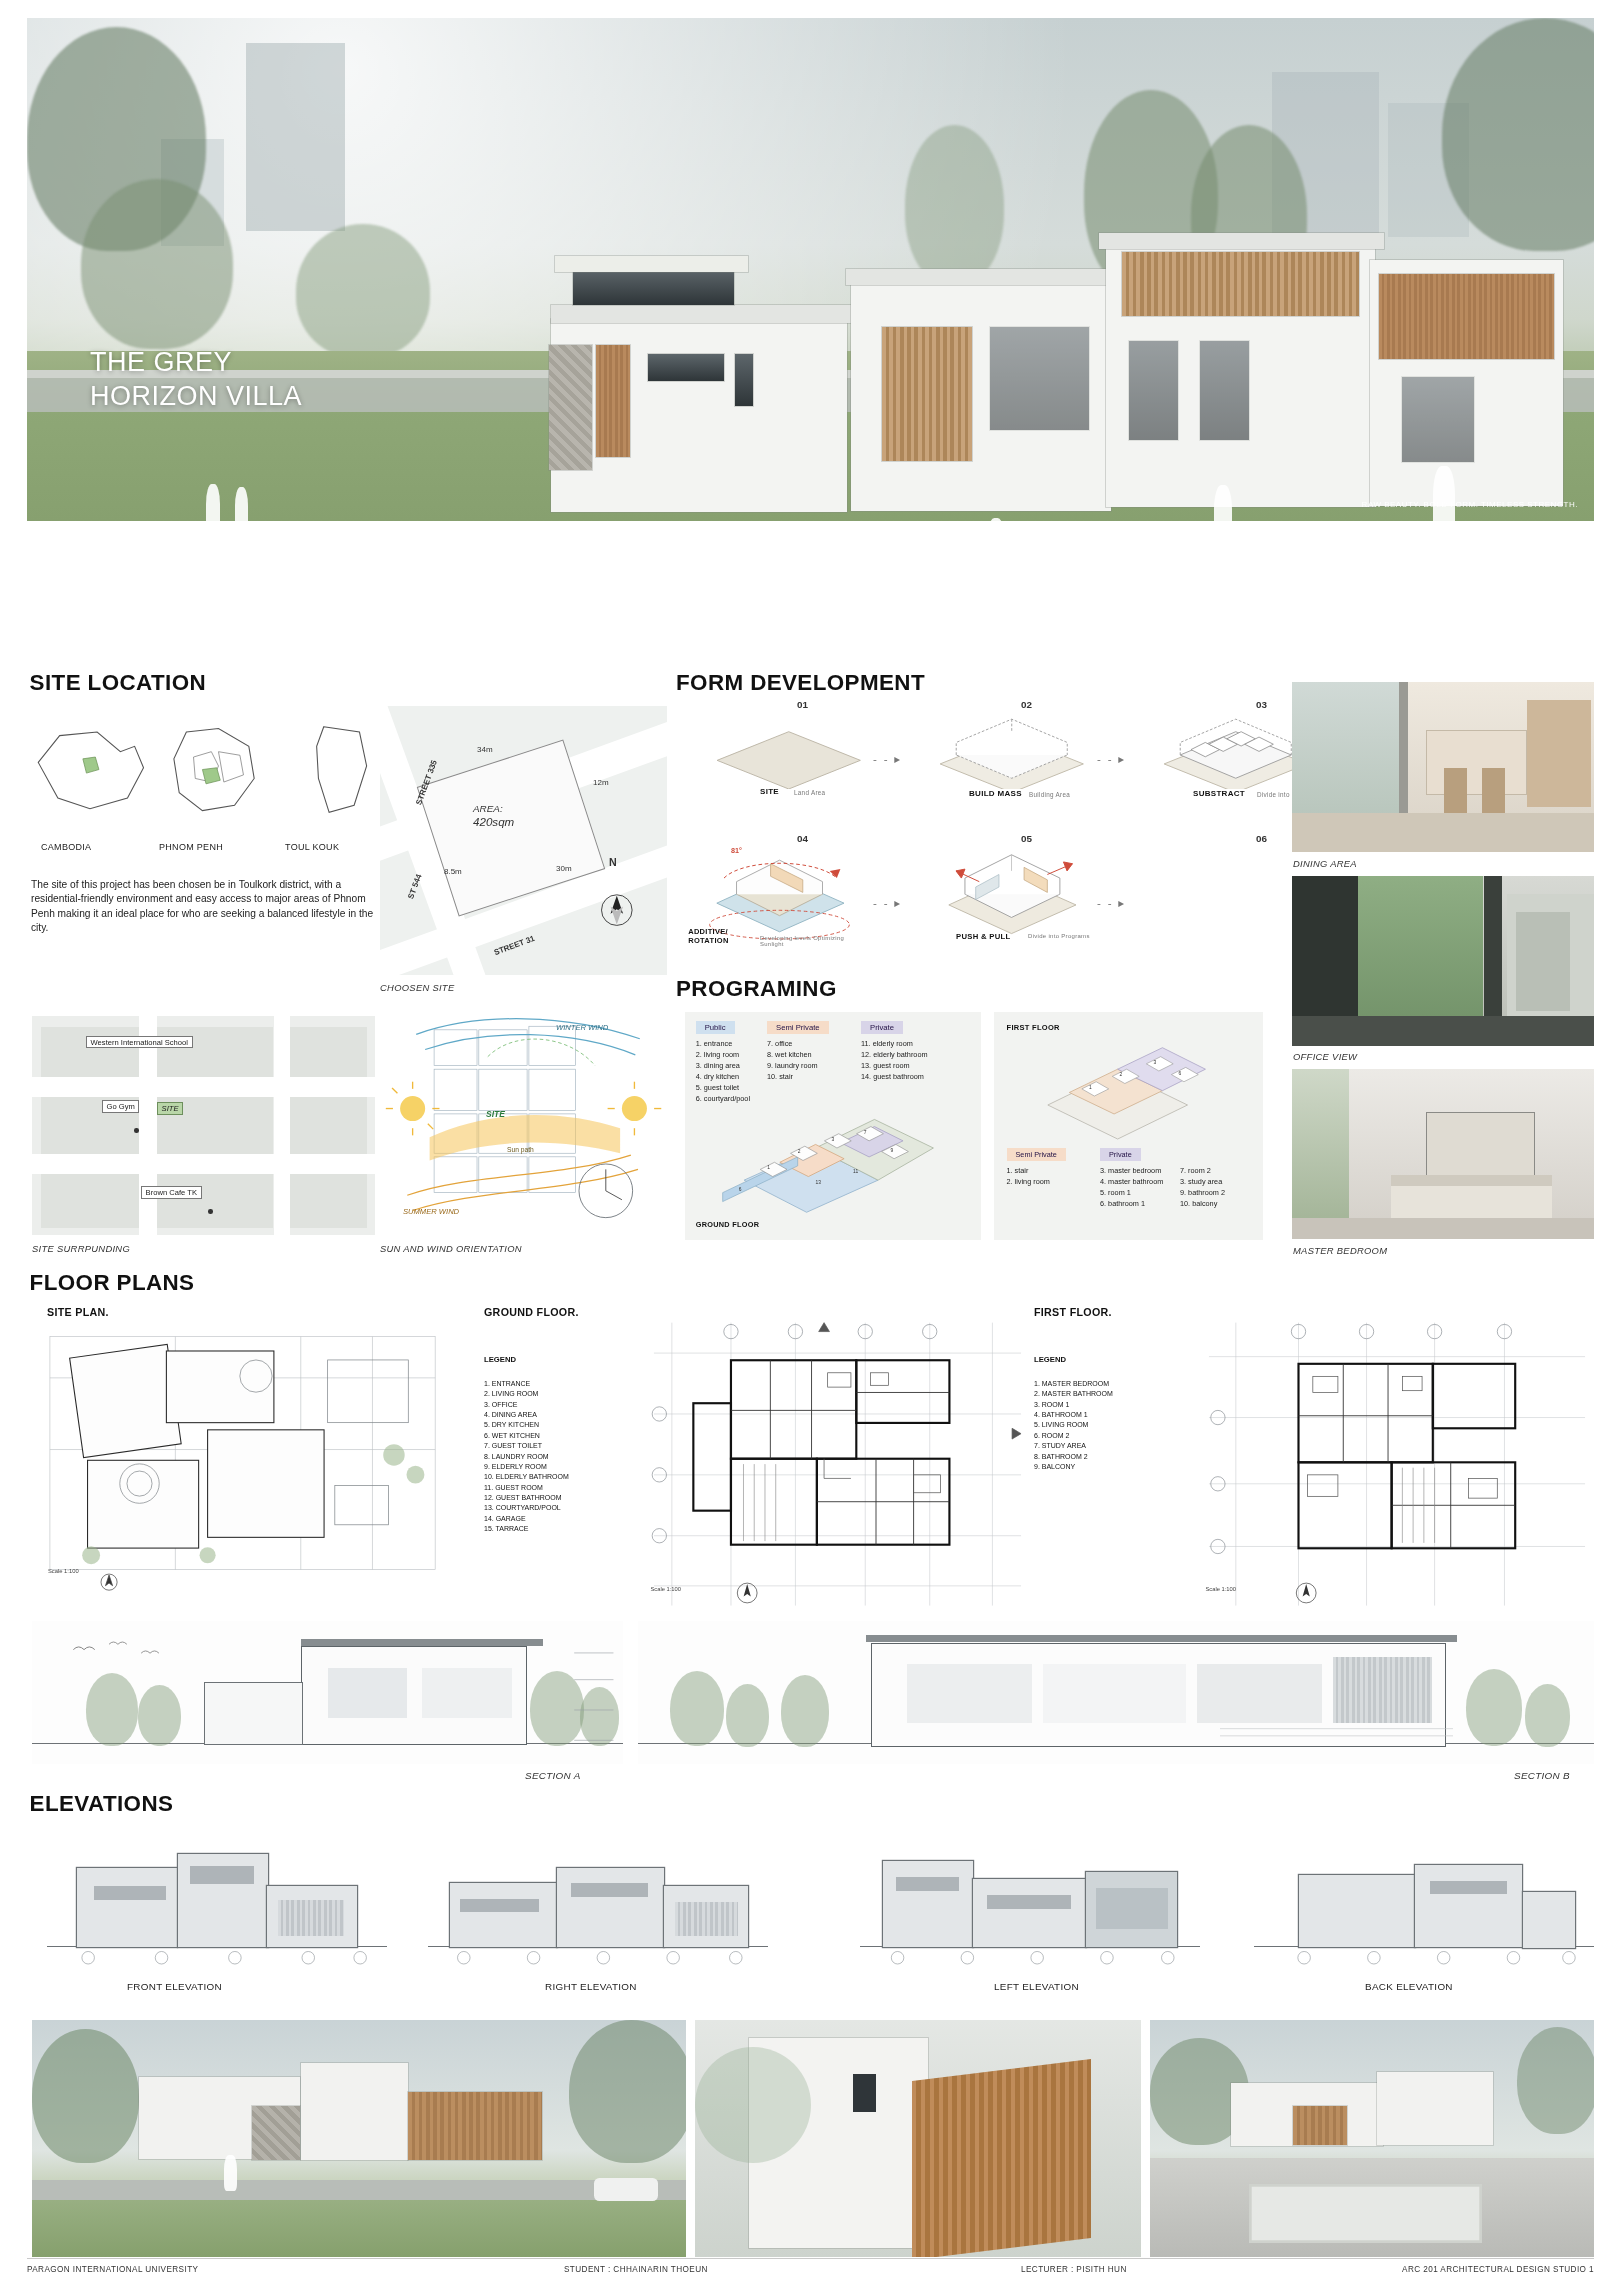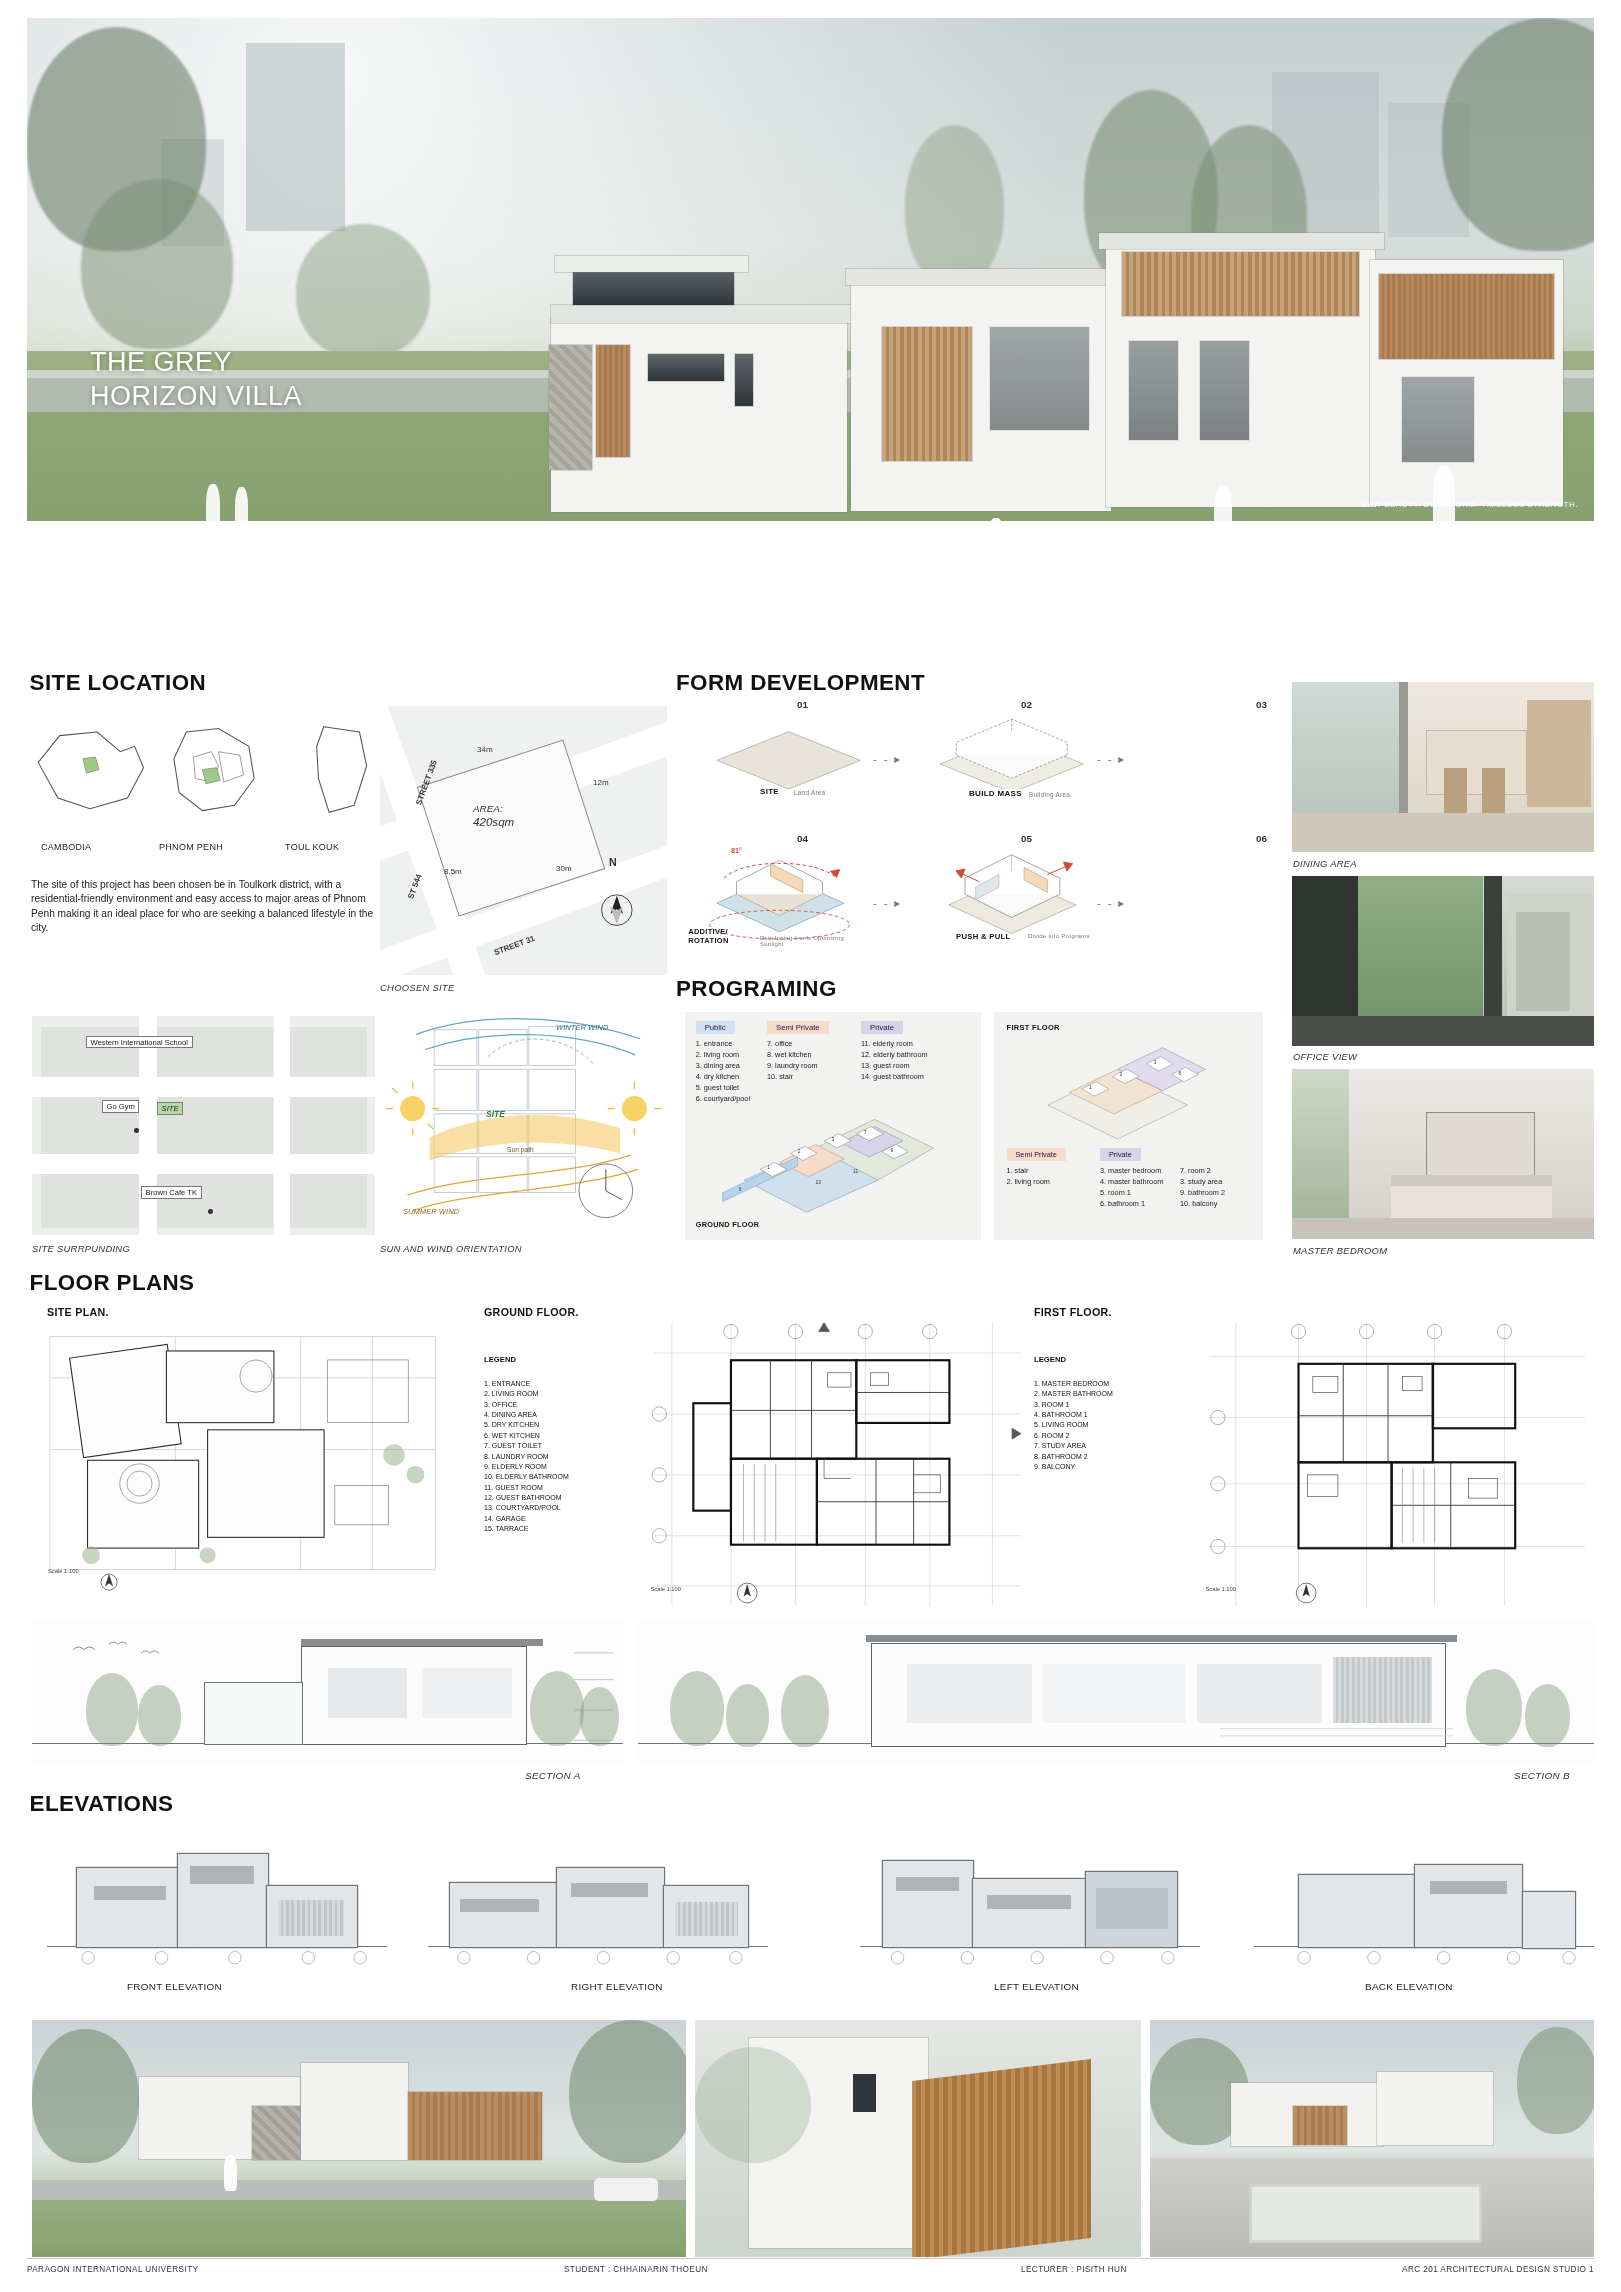--- a/index.html
+++ b/index.html
@@ -290,20 +290,35 @@
       <path d="M48 48 L110 22 L172 48 L110 74 Z" fill="#fafafa" stroke="#9a9a9a" stroke-width="1" stroke-dasharray="3 2"></path>
       <path d="M48 48 L48 34 L110 8 L172 34 L172 48" fill="#ffffff" stroke="#9a9a9a" stroke-width="1" stroke-dasharray="3 2"></path>
       <path d="M110 8 L110 22" stroke="#9a9a9a" stroke-width="1" stroke-dasharray="3 2"></path>
     </svg>
     <div class="lbl-b" style="left:56px;top:77px;font-size:8px;">BUILD MASS</div>
     <div class="lbl" style="left:116px;top:79px;font-size:6.3px;color:#777;">Building Area</div>
   </div>
   <div class="num" style="left:1021px;top:699px;">02</div>
   <div class="arrow" style="left:1097px;top:752px;">- - ▸</div>
 
+  <div class="fd-cell" style="left:1137px;top:712px;width:193px;height:99px;">
+    <svg width="193" height="77" viewBox="0 0 215 86">
+      <path d="M30 58 L110 26 L190 58 L110 90 Z" fill="#efece3" stroke="#bdb6a6" stroke-width="1"></path>
+      <path d="M48 48 L110 22 L172 48 L110 74 Z" fill="#f7f7f7" stroke="#9a9a9a" stroke-width="1"></path>
+      <g fill="#ffffff" stroke="#8d8d8d" stroke-width=".9">
+        <path d="M60 42 L76 34 L92 42 L76 50 Z"></path>
+          <path d="M80 36 L96 28 L112 36 L96 44 Z"></path>
+        <path d="M100 30 L116 22 L132 30 L116 38 Z"></path>
+          <path d="M120 36 L136 28 L152 36 L136 44 Z"></path>
+      </g>
+      <path d="M48 48 L48 34 L110 8 L172 34 L172 48" fill="none" stroke="#9a9a9a" stroke-width="1" stroke-dasharray="3 2"></path>
+    </svg>
+    <div class="lbl-b" style="left:56px;top:77px;font-size:8px;">SUBSTRACT</div>
+    <div class="lbl" style="left:120px;top:79px;font-size:6.3px;color:#777;">Divide into Programs</div>
+  </div>
   <div class="num" style="left:1256px;top:699px;">03</div>
 
   <div class="fd-cell" style="left:681px;top:842px;width:206px;height:116px;">
     <svg width="206" height="99" viewBox="0 0 230 110">
       <path d="M40 68 L110 36 L182 68 L110 100 Z" fill="#cfe2ea" stroke="#8fb3c2" stroke-width="1"></path>
       <path d="M62 58 L110 34 L158 58 L110 82 Z" fill="#e7e3d4" stroke="#b6ae9c" stroke-width="1"></path>
       <path d="M62 58 L62 44 L110 20 L158 44 L158 58" fill="#fdfdfd" stroke="#a3a3a3" stroke-width="1"></path>
       <path d="M100 24 L136 42 L136 56 L100 38 Z" fill="#f2d9b8" stroke="#c2a47c" stroke-width=".8"></path>
       <path d="M48 40 C70 18 150 18 174 40" fill="none" stroke="#cf4b3a" stroke-width="1.1" stroke-dasharray="4 3"></path>
       <path d="M174 40 L166 32 L178 30 Z" fill="#cf4b3a"></path>
@@ -742,21 +757,21 @@
     <svg style="position:absolute;left:0;bottom:3.6px;" width="340" height="19.7" viewBox="0 0 380 22">
       <g fill="none" stroke="#8d9399" stroke-width=".7">
         <circle cx="40" cy="12" r="7"></circle>
           <circle cx="118" cy="12" r="7"></circle>
           <circle cx="196" cy="12" r="7"></circle>
         <circle cx="274" cy="12" r="7"></circle>
           <circle cx="344" cy="12" r="7"></circle>
       </g>
     </svg>
   </div>
-  <div class="lbl" style="left:571px;top:1981px;font-size:9.9px;">RIGHT ELEVATION</div>
+  <div class="lbl" style="left:545px;top:1981px;font-size:9.9px;">RIGHT ELEVATION</div>
 
   <div class="elevbox" style="left:860px;top:1836px;width:340px;height:134px;">
     <div class="eline" style="left:0;bottom:23px;width:340px;height:1.4px;"></div>
     <div class="egray" style="left:23px;top:25px;width:90px;height:86px;box-shadow:0 0 0 1.2px #6d7377;"></div>
     <div class="egray" style="left:113px;top:43px;width:113px;height:68px;box-shadow:0 0 0 1.2px #6d7377;"></div>
     <div class="egray" style="left:226px;top:36px;width:91px;height:75px;box-shadow:0 0 0 1.2px #6d7377;background:#cfd5d8;"></div>
     <div class="edark" style="left:36px;top:41px;width:63px;height:14.3px;"></div>
     <div class="edark" style="left:127px;top:59px;width:84px;height:14.3px;"></div>
     <div style="position:absolute;left:236px;top:52px;width:72px;height:41px;background:#b9c1c5;"></div>
     <svg style="position:absolute;left:0;bottom:3.6px;" width="340" height="19.7" viewBox="0 0 380 22">

